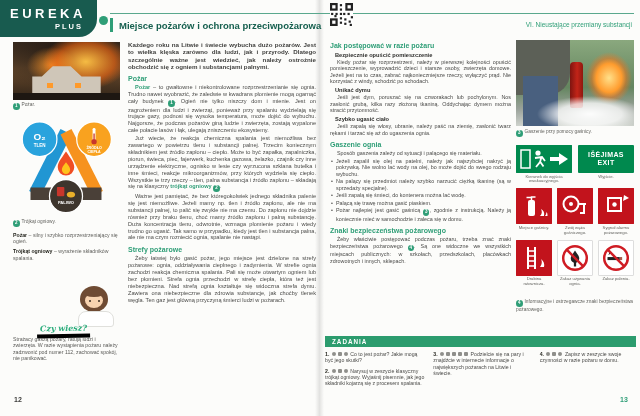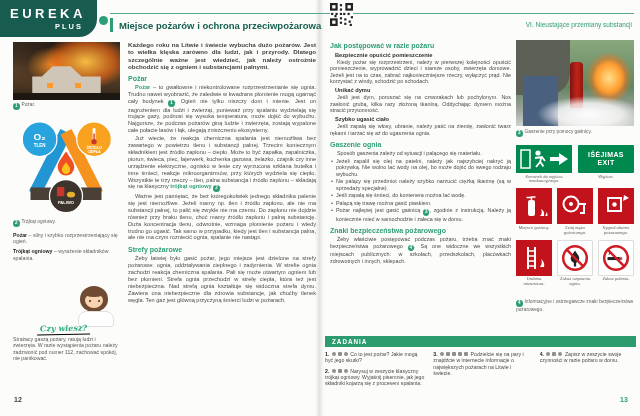--- a/index.html
+++ b/index.html
@@ -49,21 +49,21 @@
   .def{font-size:5.2px;line-height:6.2px;color:#63635f;margin-bottom:4px;}
   .def b{color:#26261f;}
   .girl{left:72px;top:286px;width:46px;height:40px;}
   .g-hair{position:absolute;left:8px;top:0;width:28px;height:26px;background:#6f4b33;border-radius:50% 50% 48% 48%;}
   .g-face{position:absolute;left:13px;top:7px;width:18px;height:15px;background:#f8d3b0;border-radius:50%;}
   .g-fringe{position:absolute;left:11px;top:2px;width:22px;height:9px;background:#6f4b33;border-radius:50%;}
   .g-eye{position:absolute;width:2px;height:2px;background:#3a2d22;border-radius:50%;top:14px;}
   .g-body{position:absolute;left:6px;top:25px;width:34px;height:14px;background:#fff;border:1px solid #e0e0dc;border-radius:8px 8px 3px 3px;}
   .cw-title{left:13px;top:323px;width:102px;text-align:center;font-family:"DejaVu Serif",serif;font-style:italic;
     font-weight:bold;font-size:8px;color:#2fae7e;}
-  .cw-title span{display:inline-block;border-bottom:1px solid #000000;padding:0 3px 1px;transform:rotate(-1deg);}
+  .cw-title span{display:inline-block;border-bottom:4px solid #000000;padding:0 3px 1px;transform:rotate(-1deg);}
   .cw-text{left:13px;top:336px;width:105px;font-size:5.2px;line-height:6.3px;color:#5a5a57;}
   .pnum{font-size:7px;font-weight:bold;}
   .pnum-left{left:14px;top:396px;color:#3c3c3a;}
   .pnum-right{left:620px;top:396px;color:#2f9e77;}
   .main-left{left:128px;top:41px;width:188px;}
   
   .main-right{left:330px;top:40px;width:181px;}
   .photo3{left:516px;top:40px;width:118px;height:86px;overflow:hidden;
     background:linear-gradient(180deg,#8aa87e 0%,#64855f 55%,#9aa29a 80%,#cfd3cd 100%);}
   .person{position:absolute;left:0;top:0;width:46%;height:64%;background:#5c6057;border-radius:0 0 40% 0;}

